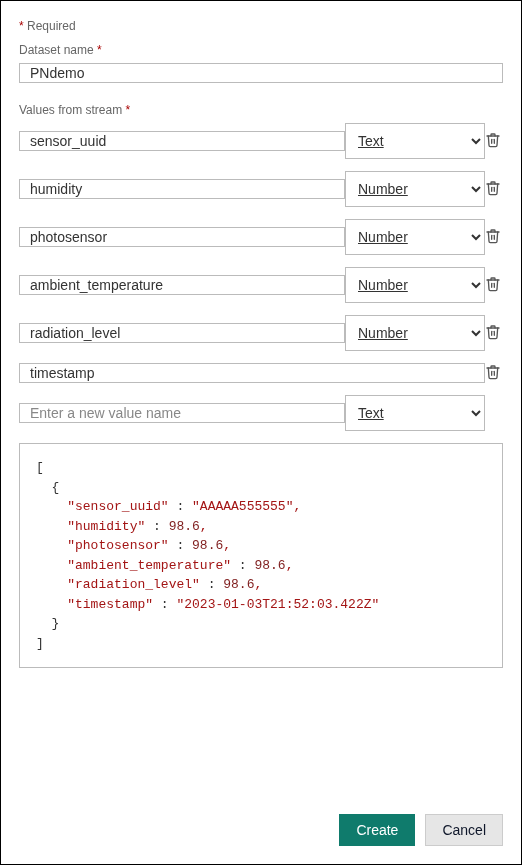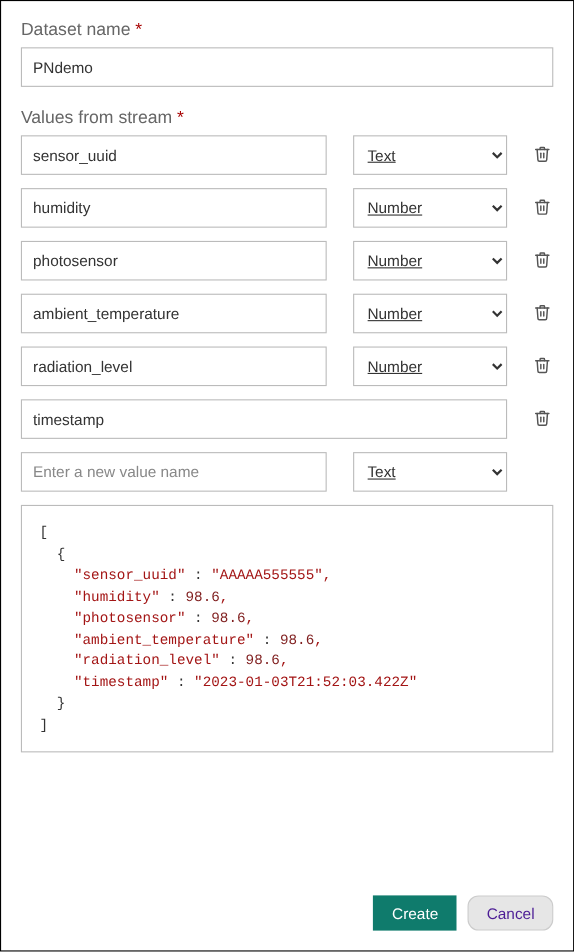--- a/index.html
+++ b/index.html
@@ -23,42 +23,42 @@
     }
     .required-note {
       font-size: 12px;
       color: #666;
       margin-bottom: 10px;
     }
     .required-note .asterisk, .field-label .asterisk {
       color: #a80000;
     }
     .field-label {
-      font-size: 16px;
+      font-size: 12px;
       color: #666;
       margin-bottom: 6px;
       display: block;
     }
     .text-input {
       width: 100%;
-      height: 36px;
+      height: 20px;
       padding: 0 10px;
       font-size: 14px;
       border: 1px solid #bbb;
       background: #fff;
       color: #333;
       font-family: inherit;
     }
     .text-input::placeholder { color: #888; }
     .dataset-name-wrap { margin-bottom: 20px; }
     .stream-rows { margin-top: 6px; }
     .stream-row {
       display: flex;
       align-items: center;
-      gap: 24px;
+      gap: 0;
       margin-bottom: 12px;
     }
     .stream-row .name-col { flex: 1 1 auto; }
     .stream-row .type-col { flex: 0 0 140px; }
     .stream-row .del-col  { flex: 0 0 18px; display:flex; justify-content:center; }
     .stream-row.new-row .del-col { visibility: hidden; }
     .select {
       width: 100%;
       height: 36px;
       padding: 0 8px;
@@ -109,30 +109,32 @@
       border: 1px solid transparent;
       cursor: pointer;
       font-family: inherit;
     }
     .btn-primary {
       background: #0f7b6c;
       color: #fff;
     }
     .btn-secondary {
       background: #e6e6e6;
-      color: #4c1d95;
+      color: #0f172a;
       border-color: #ccc;
-      border-radius: 10px;
     }
   </style>
 </head>
 <body>
 
 <div class="content">
 
+  <div class="required-note">
+    <span class="asterisk">*</span> <span>Required</span>
+  </div>
 
   <div class="dataset-name-wrap">
     <label class="field-label">
       <span>Dataset name</span> <span class="asterisk">*</span>
     </label>
     <input class="text-input" type="text" value="PNdemo" style="">
   </div>
 
   <label class="field-label">
     <span>Values from stream</span> <span class="asterisk">*</span>

